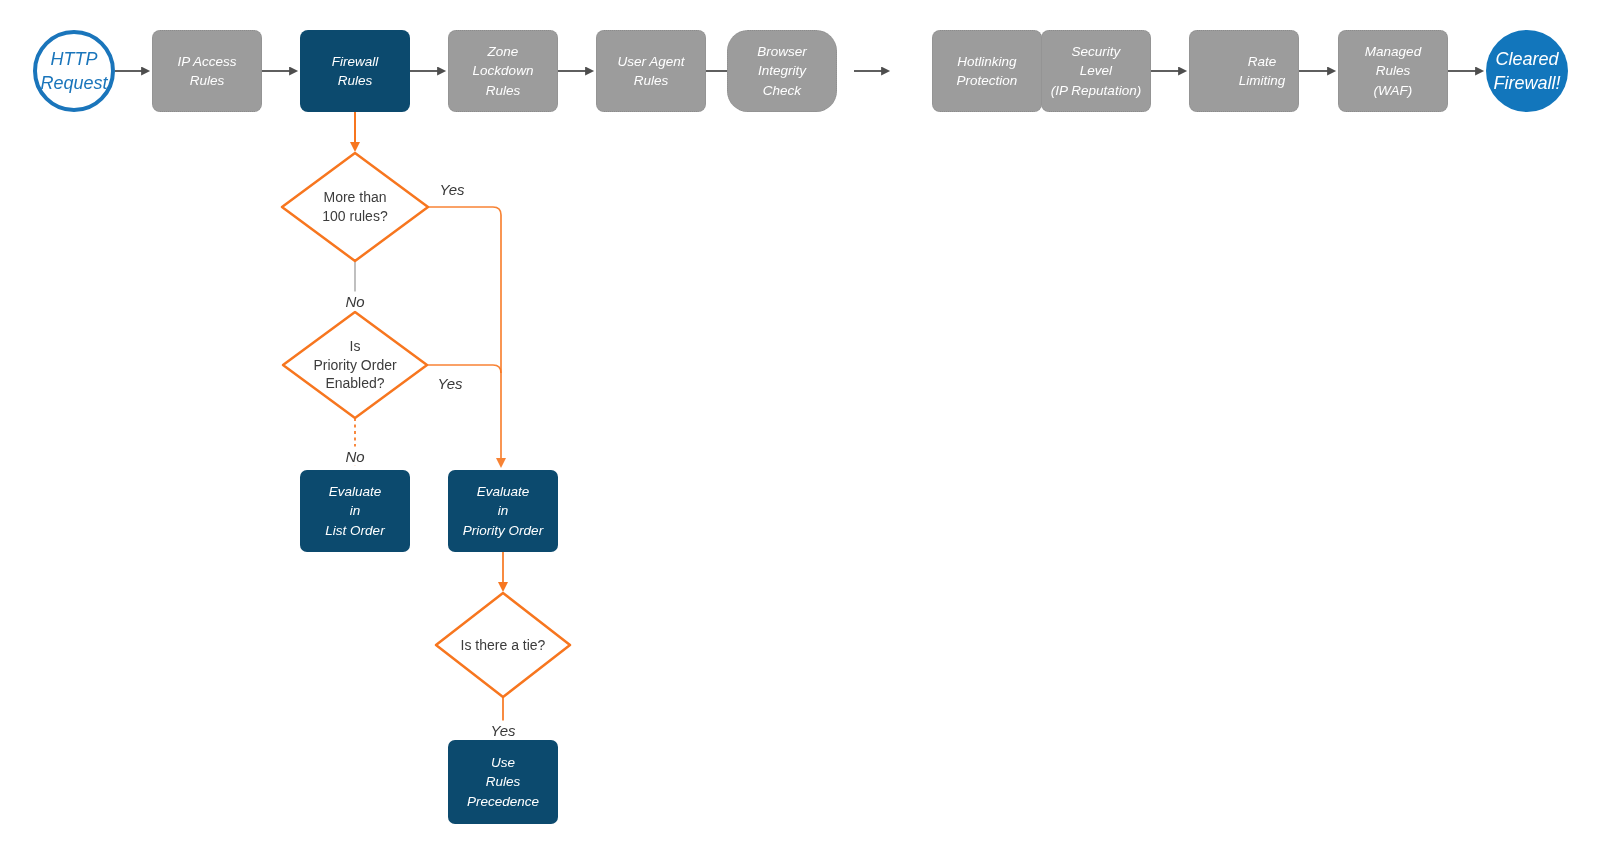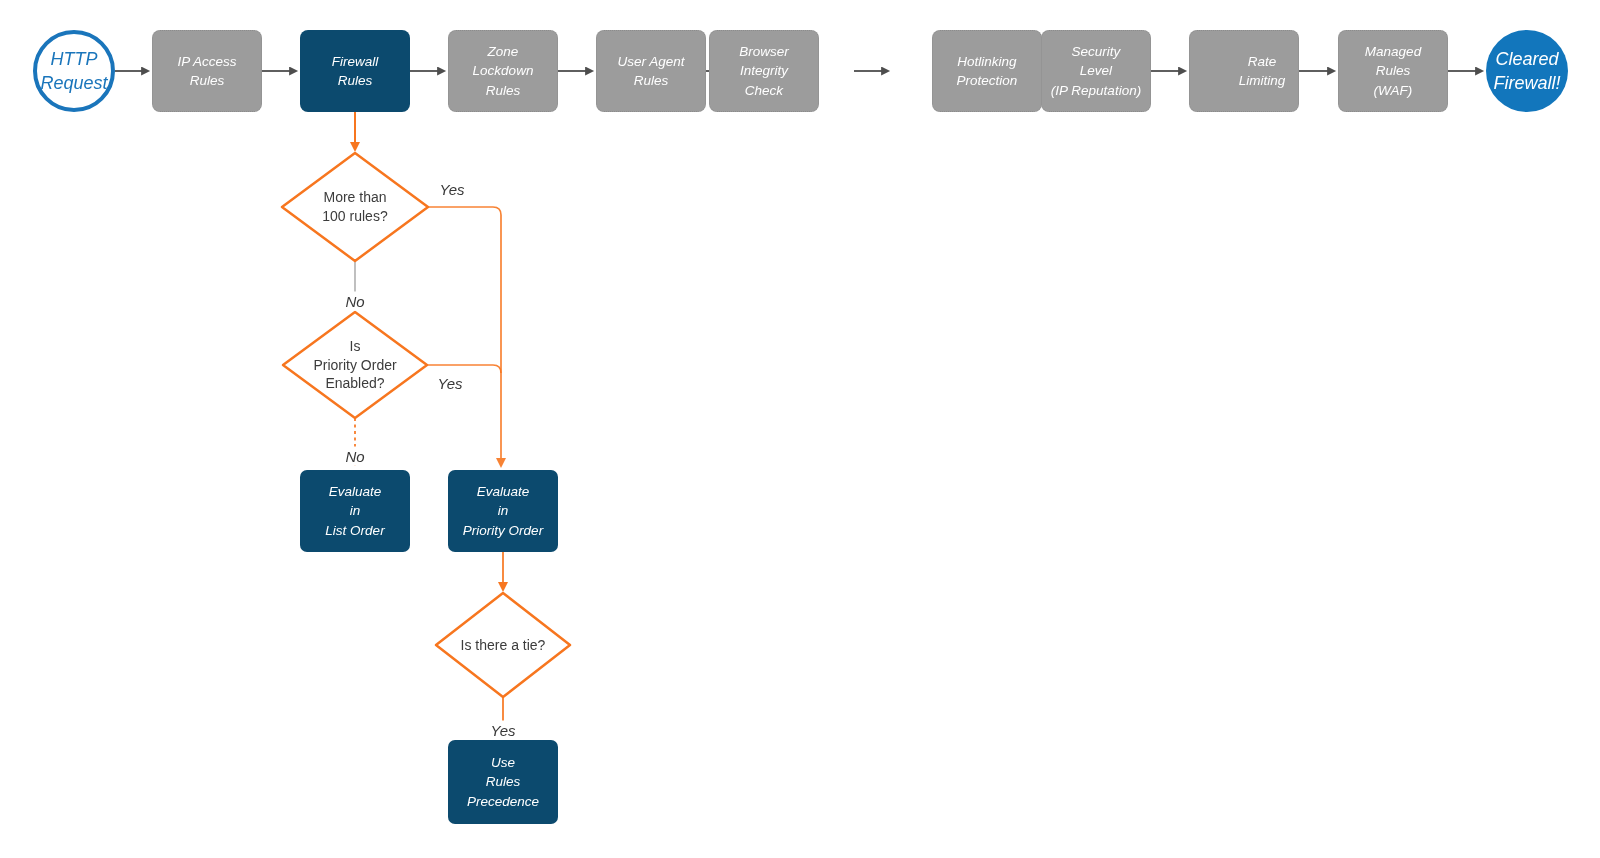--- a/index.html
+++ b/index.html
@@ -153,21 +153,21 @@
   </div>
   <div class="node stage" style="left:448px;">
     <span>Zone
 Lockdown
 Rules</span>
   </div>
   <div class="node stage" style="left:596px;">
     <span>User Agent
 Rules</span>
   </div>
-  <div class="node stage" style="left:709px;">
+  <div class="node stage" style="left:727px;border-radius:21px;">
     <span>Browser
 Integrity
 Check</span>
   </div>
   <div class="node stage" style="left:932px;">
     <span>Hotlinking
 Protection</span>
   </div>
   <div class="node stage" style="left:1041px;">
     <span>Security

